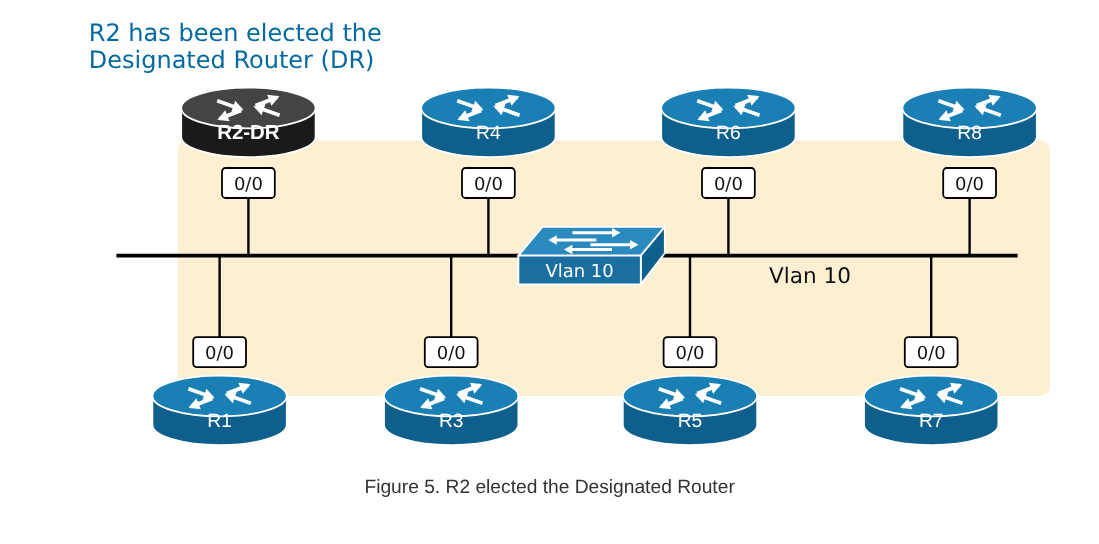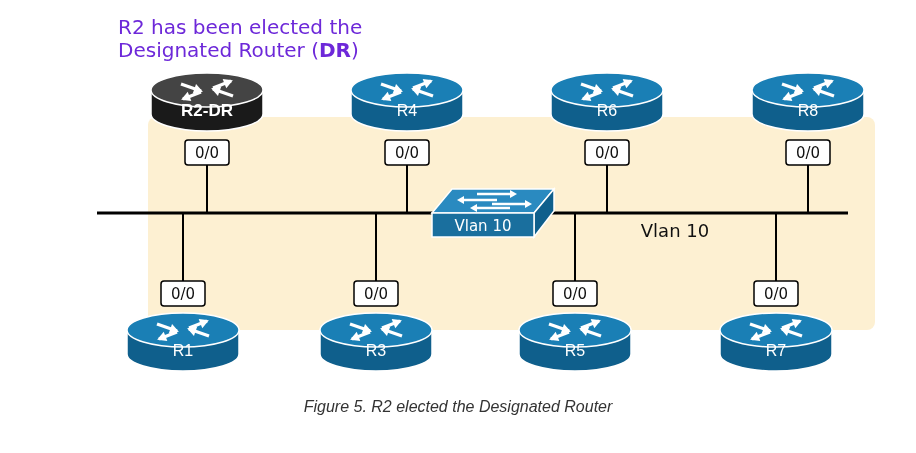--- a/index.html
+++ b/index.html
@@ -1,21 +1,21 @@
 <!DOCTYPE html>
 <html><head>
 <meta charset="utf-8">
 <style>
   html, body { margin:0; padding:0; background:#ffffff; }
   body { width:916px; height:453px; position:relative; overflow:hidden; font-family:"DejaVu Sans", sans-serif; }
-  .heading { position:absolute; left:74px; top:16px; font-size:20px; line-height:23px; color:#6d28d9;margin-left:44px; }
-  .heading b { font-weight:bold;text-align:center; }
+  .heading { position:absolute; left:74px; top:16px; font-size:20px; line-height:23px; color:#0369a1; }
+  .heading b { font-weight:normal;text-align:center; }
   .bg-box { position:absolute; left:148px; top:117px; width:727px; height:213px; background:#fdf0d2; border-radius:8px; }
   svg.diagram { position:absolute; left:0; top:0; }
-  .caption { position:absolute; left:0; width:916px; top:398px; text-align:center; font-family:"Liberation Sans", sans-serif; font-style:italic; font-size:16px; color:#333; }
+  .caption { position:absolute; left:0; width:916px; top:398px; text-align:center; font-family:"Liberation Sans", sans-serif; font-size:16px; color:#333; }
   .vlan-label { position:absolute; font-size:18px; color:#111; text-align:center; line-height:22px; }
 </style>
 </head>
 <body>
 
 <div class="heading">
   <div>R2 has been elected the</div>
   <div><span>Designated Router (</span><b>DR</b><span>)</span></div>
 </div>
 

